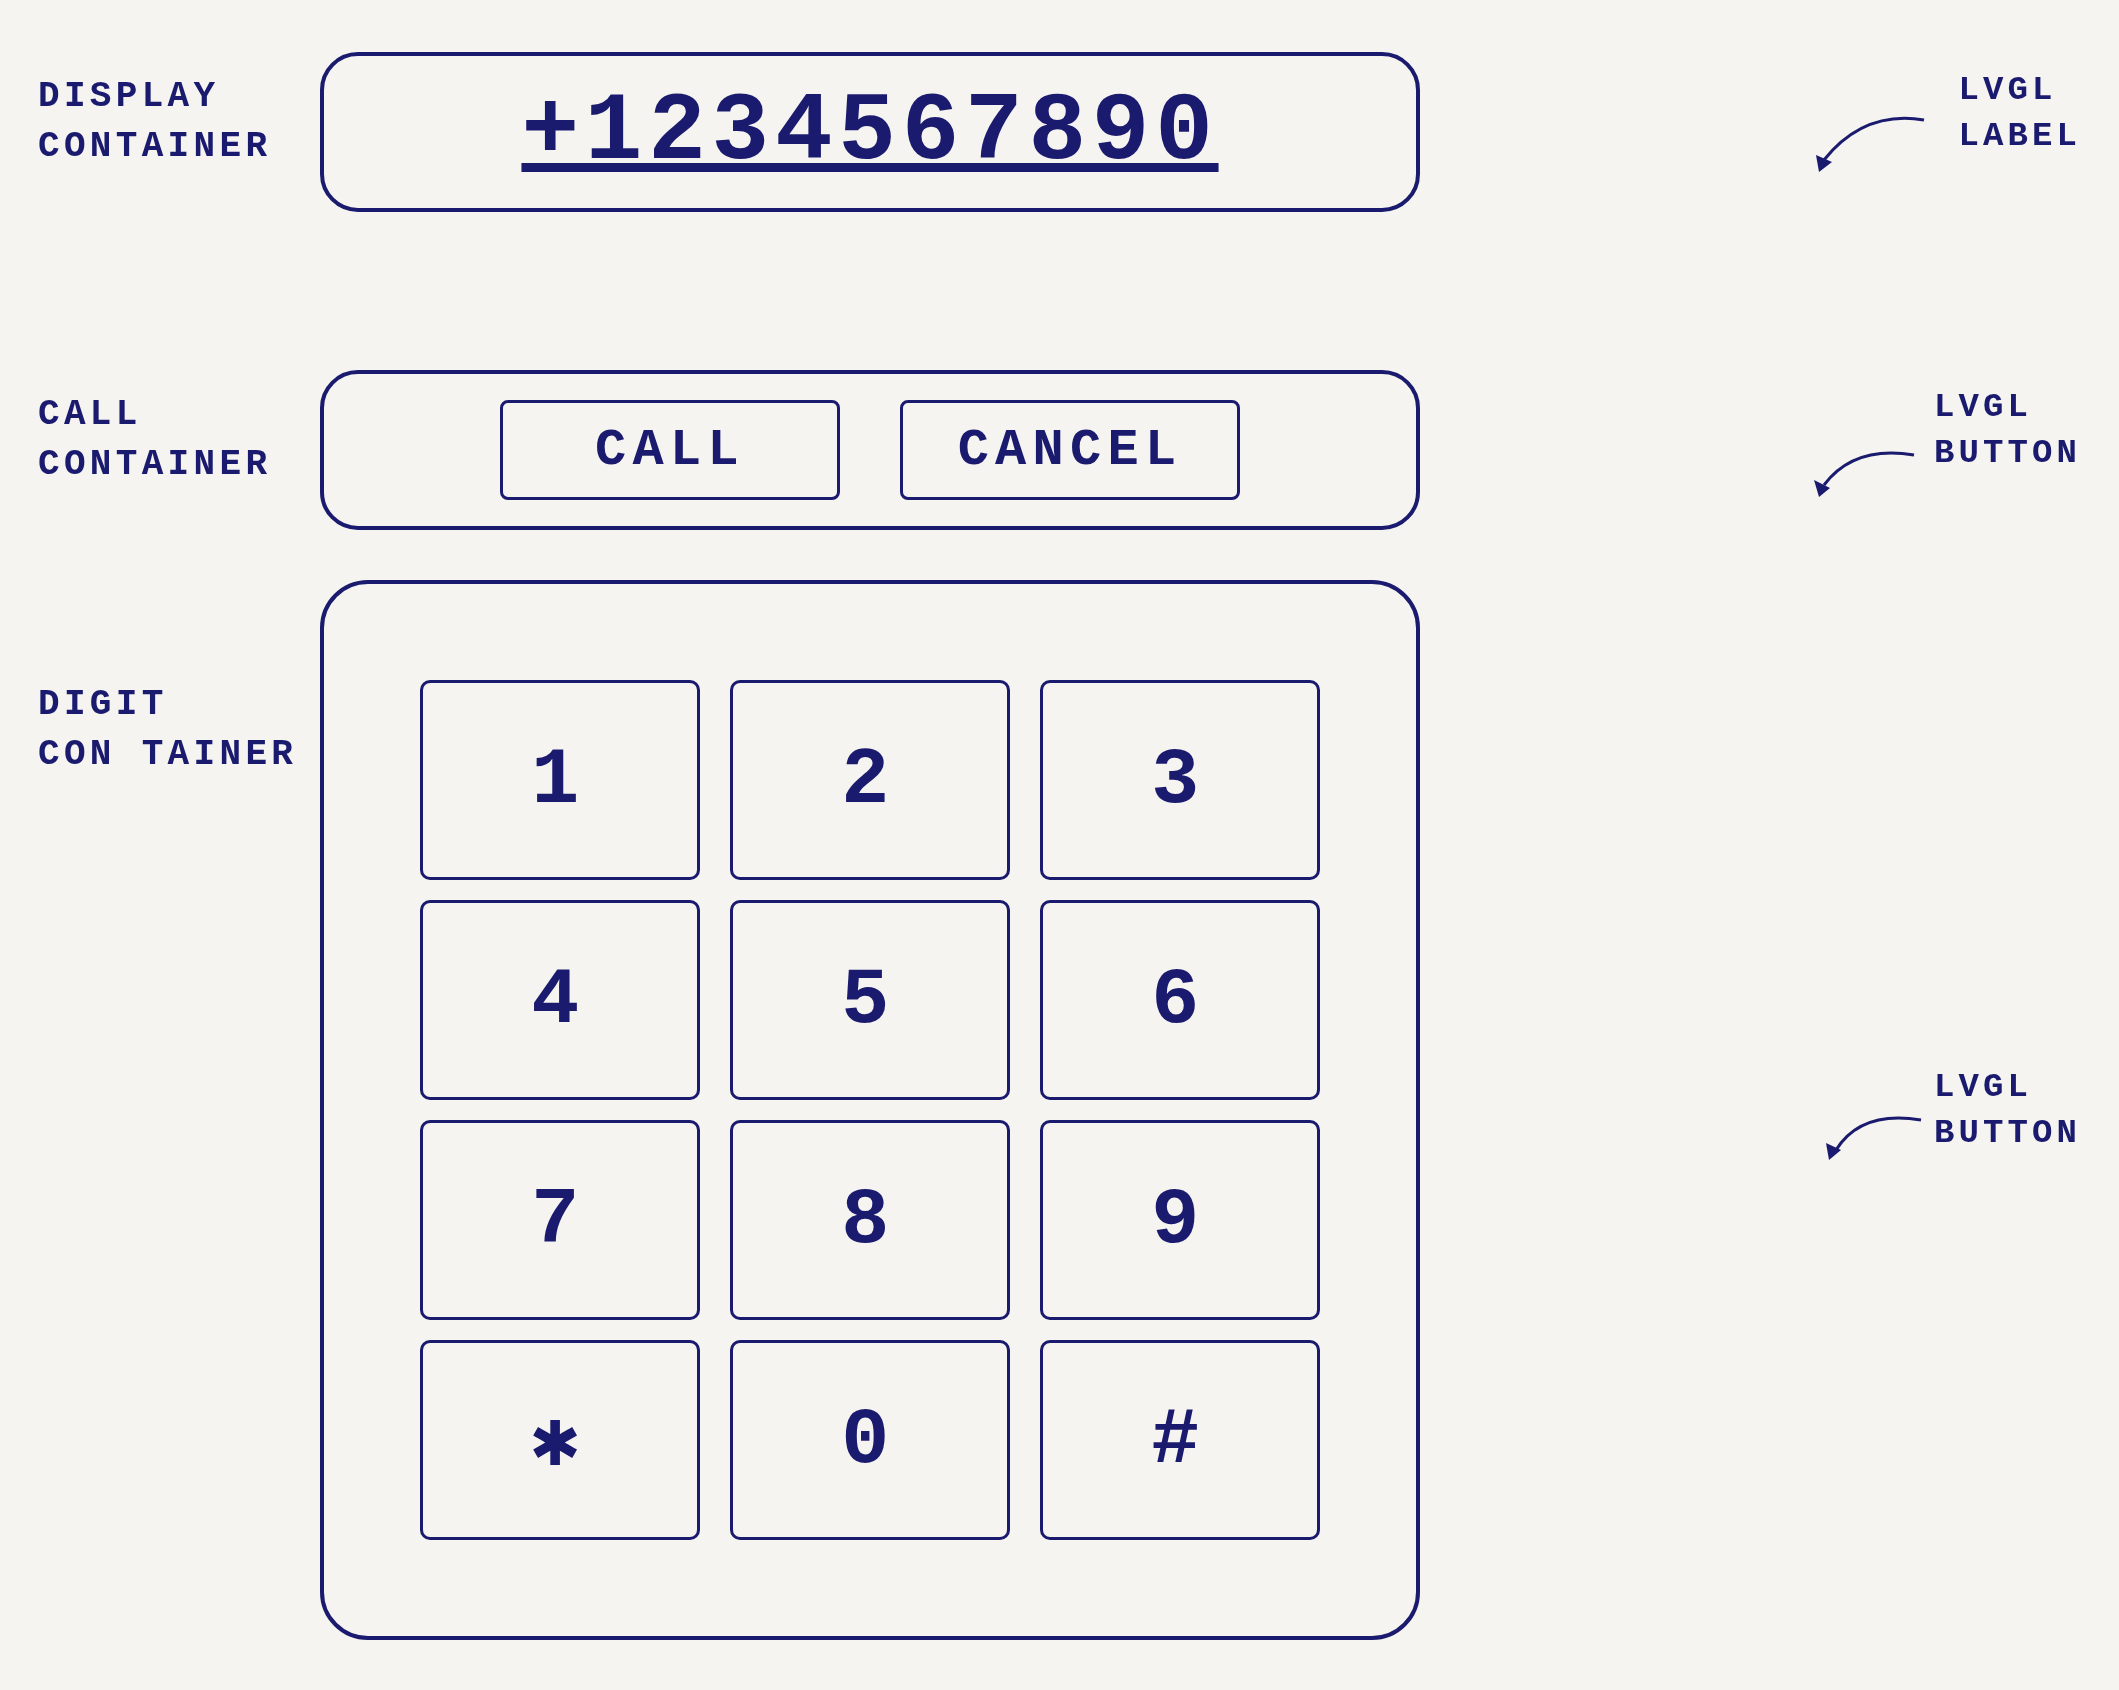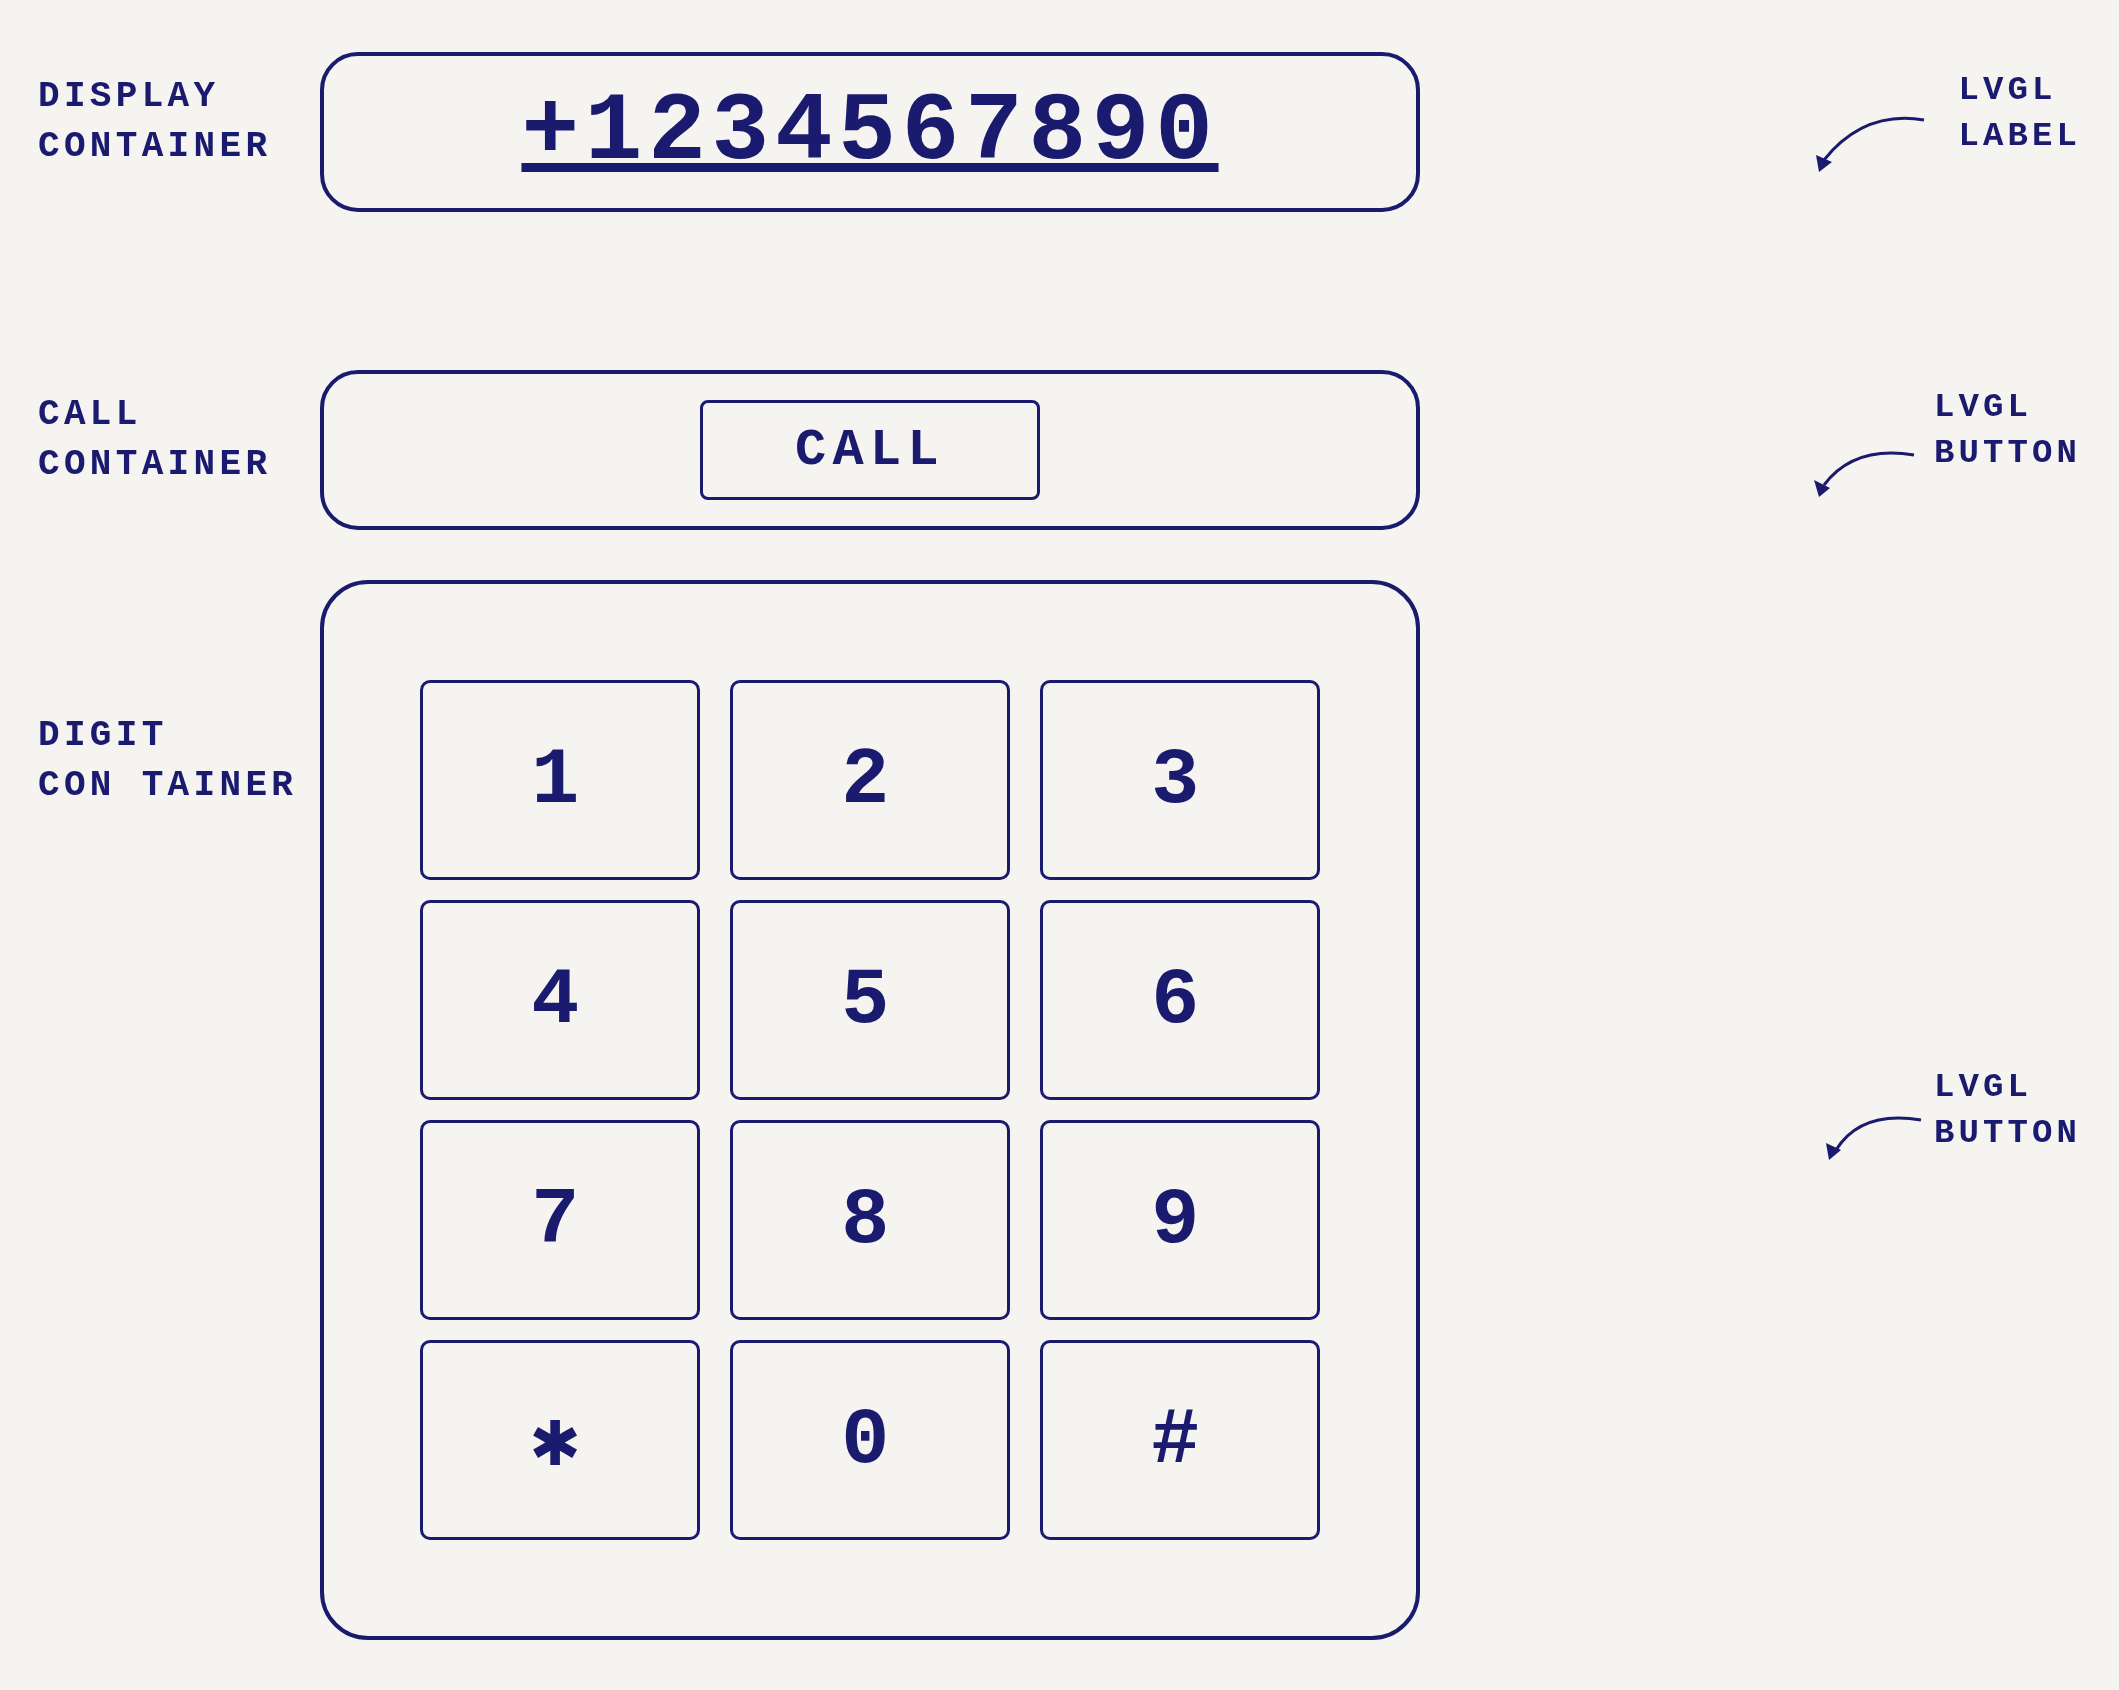--- a/index.html
+++ b/index.html
@@ -113,21 +113,20 @@
       text-align: left;
     }
 
     
     .digit-label {
       position: absolute;
       top: 680px;
       left: 38px;
       font-size: 36px;
       line-height: 1.4;
-      margin-top: 31px;
     }
 
     .digit-box {
       position: absolute;
       top: 580px;
       left: 320px;
       width: 1100px;
       height: 1060px;
       border: 4px solid #1a1a6e;
       border-radius: 48px;
@@ -204,20 +203,21 @@
   </svg>
 
   <div class="lvgl-label-annotation handwritten" style="white-space: pre-line;">LVGL
 LABEL</div>
 
   <div class="call-label handwritten" style="white-space: pre-line;">CALL
 CONTAINER</div>
 
   <div class="call-box">
     <button class="call-button handwritten">CALL</button>
+    <button class="call-button handwritten">CANCEL</button>
   </div>
 
   <svg class="annotation-arrow" style="position:absolute;top:430px;right:155px;width:200px;height:80px;">
     <path d="M 150,25 Q 90,15 60,55"></path>
     <polygon points="55,67 50,50 66,58"></polygon>
   </svg>
 
   <div class="lvgl-button-annotation-1 handwritten" style="white-space: pre-line;">LVGL
 BUTTON</div>
 

